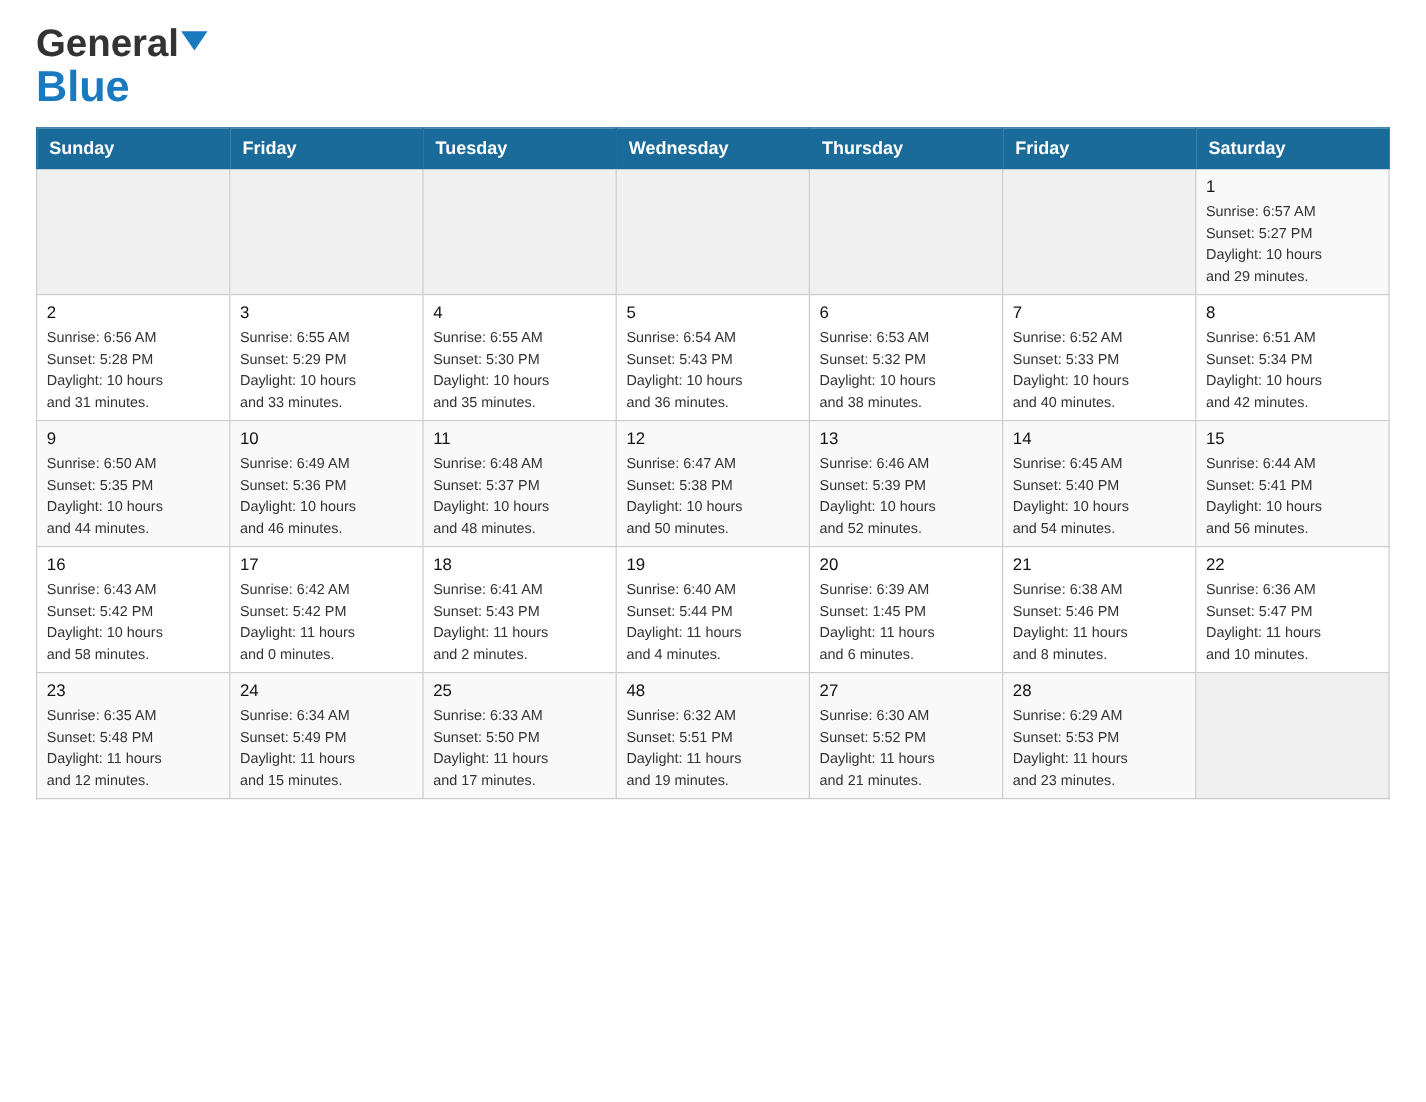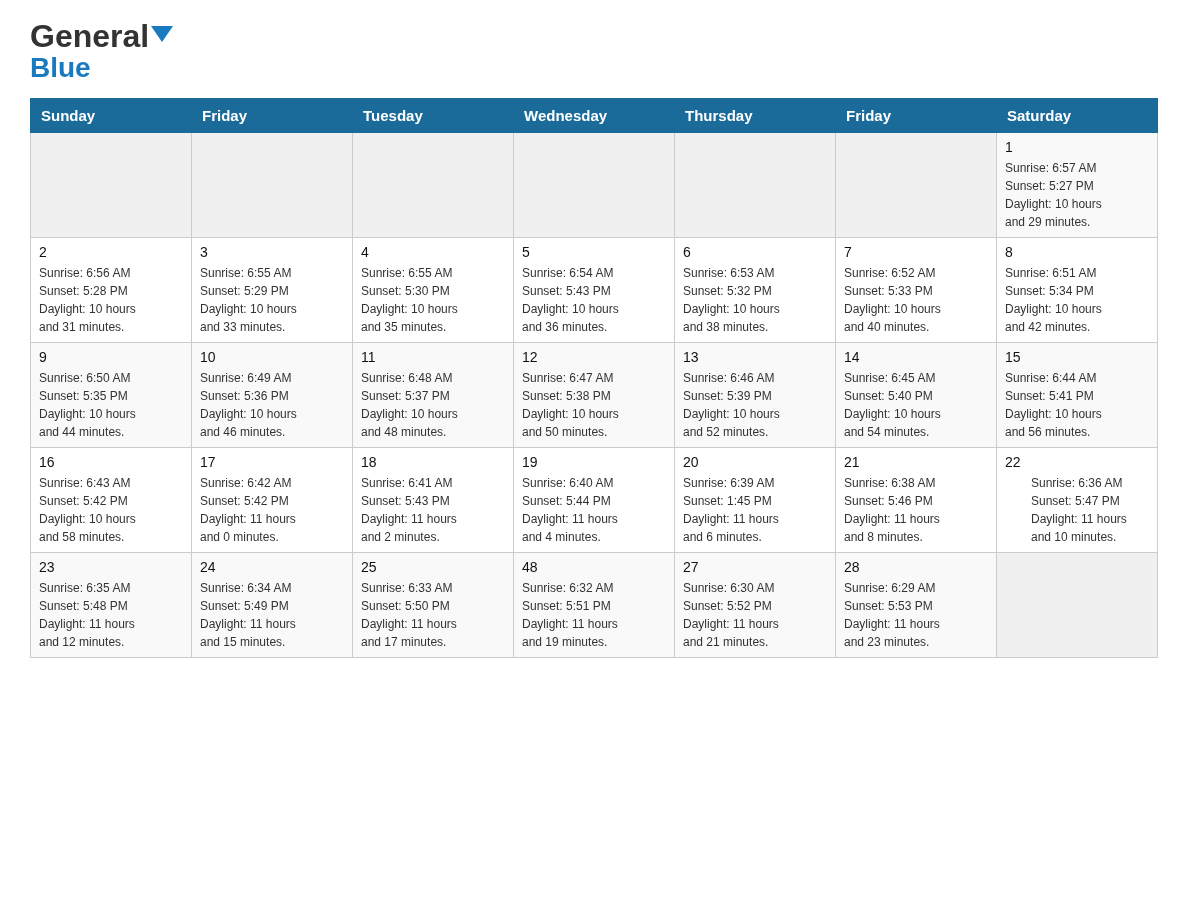--- a/index.html
+++ b/index.html
@@ -21,21 +21,21 @@
       flex-direction: column;
       align-items: flex-start;
     }
     .logo-text {
       font-size: 32px;
       font-weight: bold;
       color: #333;
       line-height: 1;
     }
     .logo-line2 {
-      font-size: 28px;
+      font-size: 36px;
       font-weight: bold;
       color: #1a7abf;
       line-height: 1;
       margin-top: 2px;
     }
     .title-area {
       text-align: right;
     }
     .month-title {
       font-size: 52px;
@@ -286,21 +286,21 @@
         </td>
         <td>
           <span class="day-number">21</span>
           <div class="day-info" style="white-space: pre-line;">Sunrise: 6:38 AM
 Sunset: 5:46 PM
 Daylight: 11 hours
 and 8 minutes.</div>
         </td>
         <td>
           <span class="day-number">22</span>
-          <div class="day-info" style="white-space: pre-line; margin-left: 26px;">Sunrise: 6:36 AM
+          <div class="day-info" style="white-space: pre-line;">Sunrise: 6:36 AM
 Sunset: 5:47 PM
 Daylight: 11 hours
 and 10 minutes.</div>
         </td>
       </tr>
       <tr>
         <td>
           <span class="day-number">23</span>
           <div class="day-info" style="white-space: pre-line;">Sunrise: 6:35 AM
 Sunset: 5:48 PM

